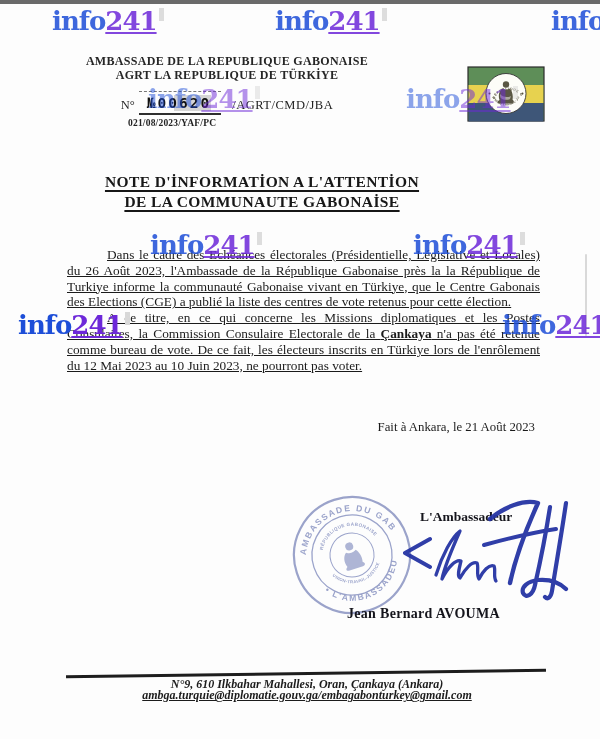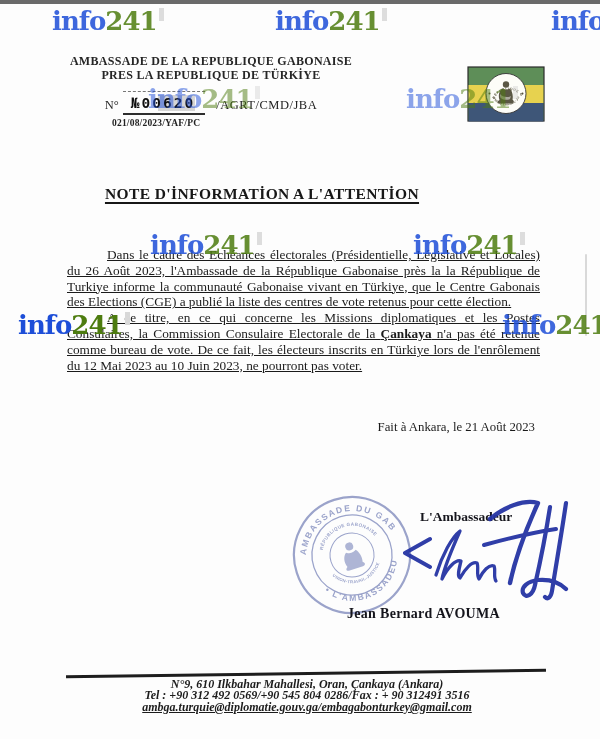--- a/index.html
+++ b/index.html
@@ -15,48 +15,48 @@
   .edge-artifact{left:585px;top:254px;width:2px;height:82px;background:#d9d9d9;border-radius:2px;}
 
   
   .wm{
     position:absolute;z-index:6;pointer-events:none;
     font-family:"DejaVu Serif", serif;font-weight:bold;
     font-size:26px;letter-spacing:-1px;line-height:1;white-space:nowrap;
     opacity:.85;
   }
   .wm .p1{color:#1d4ed8;}
-  .wm .p2{color:#4d7c0f;}
+  .wm .p2{color:#6d28d9;text-decoration:underline;}
   .wm .box{display:inline-block;width:5px;height:13px;background:#d8d8d8;margin-left:2px;vertical-align:top;}
   .wm.faint{opacity:.5;}
   .wm.strong{opacity:1;}
 
   
-  .hdr{left:52px;top:54px;width:318px;text-align:center;}
+  .hdr{left:68px;top:54px;width:318px;text-align:center;}
   .hdr .l1,.hdr .l2{font-weight:bold;font-size:12px;letter-spacing:.3px;color:#262626;line-height:14px;}
   .refrow{margin-top:9px;display:flex;align-items:flex-end;justify-content:center;}
   .refrow .nno{font-size:12.5px;color:#2a2a2a;margin-right:4px;padding-bottom:2px;}
   .stampbox{
     border-bottom:2px solid #2e2e2e;border-top:1px dashed #777;
     padding:2px 10px 1px 8px;
   }
   .stampdigits{
     font-family:"DejaVu Sans Mono", monospace;font-weight:bold;
     font-size:14.5px;letter-spacing:2px;color:#111;
     background:linear-gradient(90deg, transparent 0 42%, rgba(165,165,165,.45) 42% 100%);
     text-align:right;
   }
   .refrow .suffix{font-size:12.5px;letter-spacing:.5px;color:#222;padding-bottom:2px;margin-left:11px;}
   .subref{text-align:left;margin-left:60px;margin-top:3px;font-weight:bold;font-size:9.5px;letter-spacing:.2px;color:#222;}
 
   
   .emblem{left:467px;top:66px;z-index:2;}
 
   
-  .titleblock{left:0;top:184px;width:524px;text-align:center;z-index:1;}
+  .titleblock{left:0;top:172px;width:524px;text-align:center;z-index:1;}
   .titleblock span{
     display:inline-block;font-weight:bold;font-size:15.5px;letter-spacing:.4px;color:#171717;
     text-decoration:underline;text-decoration-thickness:1.5px;text-underline-offset:3px;
     line-height:19.5px;
   }
 
   
   .bodytext{left:67px;top:247px;width:473px;font-size:13.3px;line-height:15.8px;color:#1b1b1b;text-align:justify;text-decoration:underline;}
   .bodytext p{margin:0;text-indent:40px;}
   .bold{font-weight:bold;}
@@ -76,21 +76,21 @@
   .footer .u{text-decoration:underline;text-align:center;}
 </style>
 </head>
 <body>
 
 <div class="abs topbar"></div>
 <div class="abs edge-artifact"></div>
 
 <div class="abs hdr">
   <div class="l1">AMBASSADE DE LA REPUBLIQUE GABONAISE</div>
-  <div class="l2">PRES LA REPUBLIQUE DE TÜRKİYE</div>
+  <div class="l2">AGRT LA REPUBLIQUE DE TÜRKİYE</div>
   <div class="refrow">
     <span class="nno">N°</span>
     <span class="stampbox"><span class="stampdigits">№00620</span></span>
     <span class="suffix">/AGRT/CMD/JBA</span>
   </div>
   <div class="subref">021/08/2023/YAF/PC</div>
 </div>
 
 <svg class="abs emblem" width="78" height="57" viewBox="0 0 78 57">
   <rect x="1" y="1" width="76" height="54" fill="#5e8e58" stroke="#2b2b2b" stroke-width="1.2"></rect>
@@ -111,21 +111,21 @@
     <circle cx="39" cy="18.5" r="3.2"></circle>
     <path d="M 35,22.5 C 32,25 31,30 32.5,34 C 30,35.5 30,37.5 33,37.5 L 44,37.5 C 47,37.5 47.5,35 45.5,33.5 C 46.5,29 45,24.5 42.5,22.5 C 41,24 37,24 35,22.5 Z"></path>
     <path d="M 33,28 C 35,31 41,32 44,30 L 43,33 C 40,34.5 35,34 33.5,31.5 Z" fill="#fdfdf8" opacity="0.5"></path>
   </g>
   <circle cx="22.5" cy="27.5" r="1" fill="#55503a"></circle>
   <circle cx="55.5" cy="27.5" r="1" fill="#55503a"></circle>
 </svg>
 
 <div class="abs titleblock">
   <span>NOTE D'İNFORMATİON A L'ATTENTİON</span><br>
-  <br>
+  <span>DE LA COMMUNAUTE GABONAİSE</span><br>
 </div>
 
 <div class="abs bodytext">
   <p>Dans le cadre des Echéances électorales (Présidentielle, Législative et Locales) du 26 Août 2023, l'Ambassade de la République Gabonaise près la la République de Turkiye informe la communauté Gabonaise vivant en Türkiye, que le Centre Gabonais des Elections (CGE) a publié la liste des centres de vote retenus pour cette élection.</p>
   <p><span>A ce titre, en ce qui concerne les Missions diplomatiques et les Postes Consulaires, la Commission Consulaire Electorale de la </span><span class="bold">Çankaya</span><span> n'a pas été retenue comme bureau de vote. De ce fait, les électeurs inscrits en Türkiye lors de l'enrôlement du 12 Mai 2023 au 10 Juin 2023, ne pourront pas voter.</span></p>
 </div>
 
 <div class="abs dateline">Fait à Ankara, le 21 Août 2023</div>
 
 <svg class="abs stamp-svg" width="132" height="132" viewBox="0 0 132 132">
@@ -168,21 +168,20 @@
     <path d="M 112,22 C 126,10 146,2 160,6 C 150,28 138,58 132,86" stroke-width="4.4"></path>
     <path d="M 106,48 C 128,42 152,36 178,32" stroke-width="4"></path>
     <path d="M 172,10 C 168,36 162,66 157,88 C 155,98 148,102 145,96 C 143,90 150,84 160,83 C 172,82 182,86 188,92" stroke-width="4.2"></path>
     <path d="M 188,6 C 184,34 178,68 174,94 C 173,100 170,103 167,100" stroke-width="4.2"></path>
   </g>
 </svg>
 
 <div class="abs footrule"></div>
 <div class="abs footer">
   <div>N°9, 610 Ilkbahar Mahallesi, Oran, Çankaya (Ankara)</div>
-  <div>Tel : +90 312 492 0569/+90 545 804 0286/Fax : + 90 312491 3516</div>
   <div class="u">ambga.turquie@diplomatie.gouv.ga/embagabonturkey@gmail.com</div>
 </div>
 
 <div class="wm" style="left:52px;top:8px;"><span class="p1">info</span><span class="p2">241</span><span class="box"></span></div>
 <div class="wm" style="left:275px;top:8px;"><span class="p1">info</span><span class="p2">241</span><span class="box"></span></div>
 <div class="wm" style="left:551px;top:8px;"><span class="p1">info</span></div>
 <div class="wm faint" style="left:148px;top:86px;"><span class="p1">info</span><span class="p2">241</span><span class="box"></span></div>
 <div class="wm faint" style="left:406px;top:86px;"><span class="p1">info</span><span class="p2">241</span><span class="box"></span></div>
 <div class="wm" style="left:150px;top:232px;"><span class="p1">info</span><span class="p2">241</span><span class="box"></span></div>
 <div class="wm" style="left:413px;top:232px;"><span class="p1">info</span><span class="p2">241</span><span class="box"></span></div>

